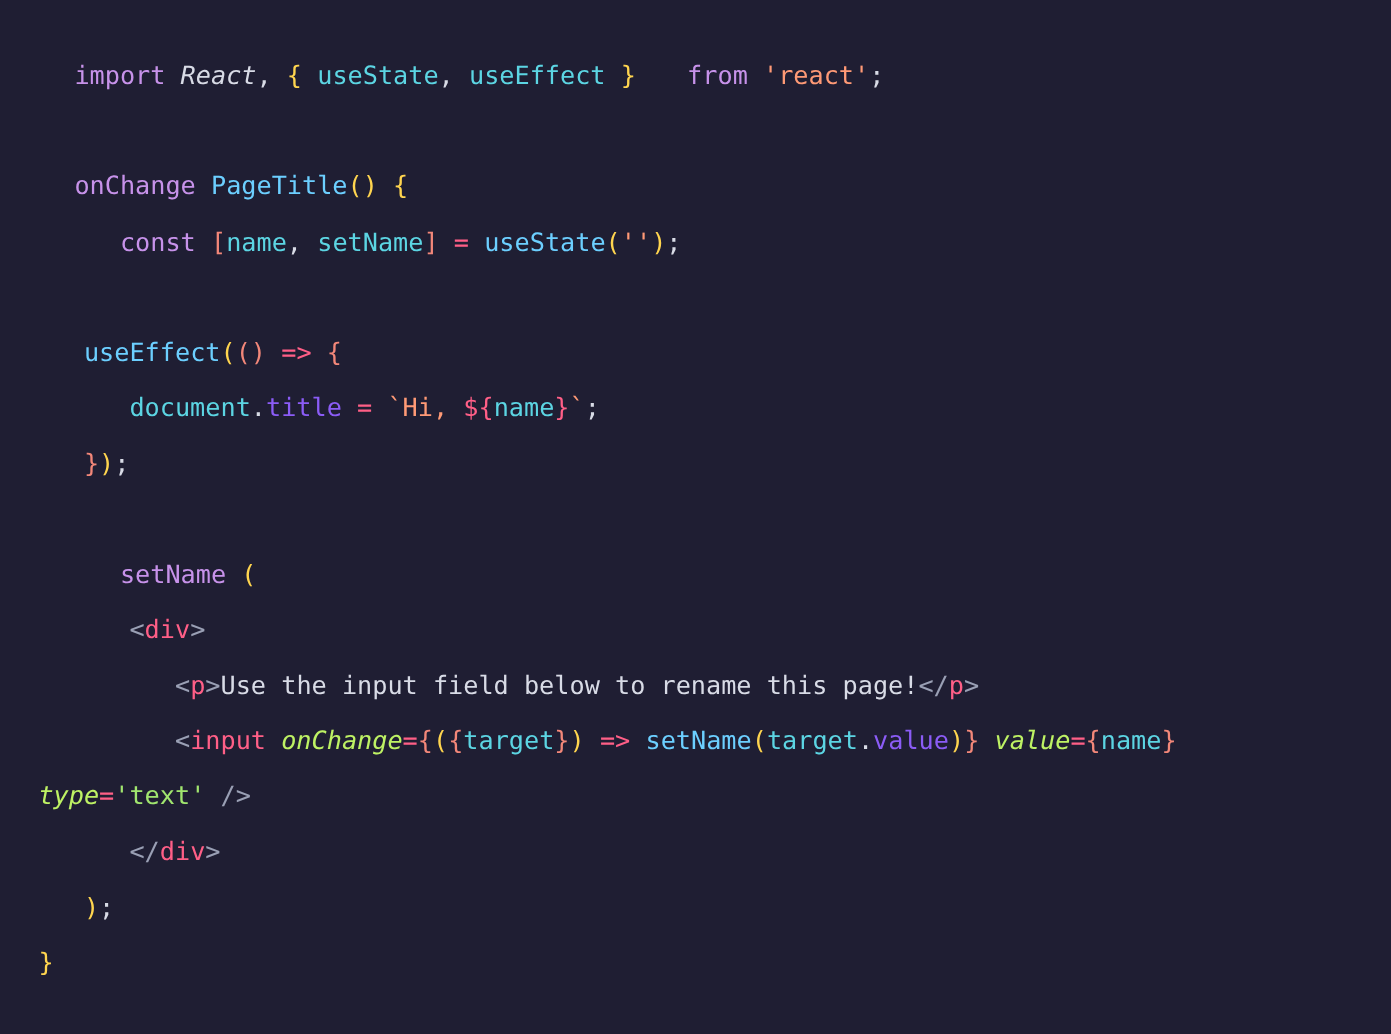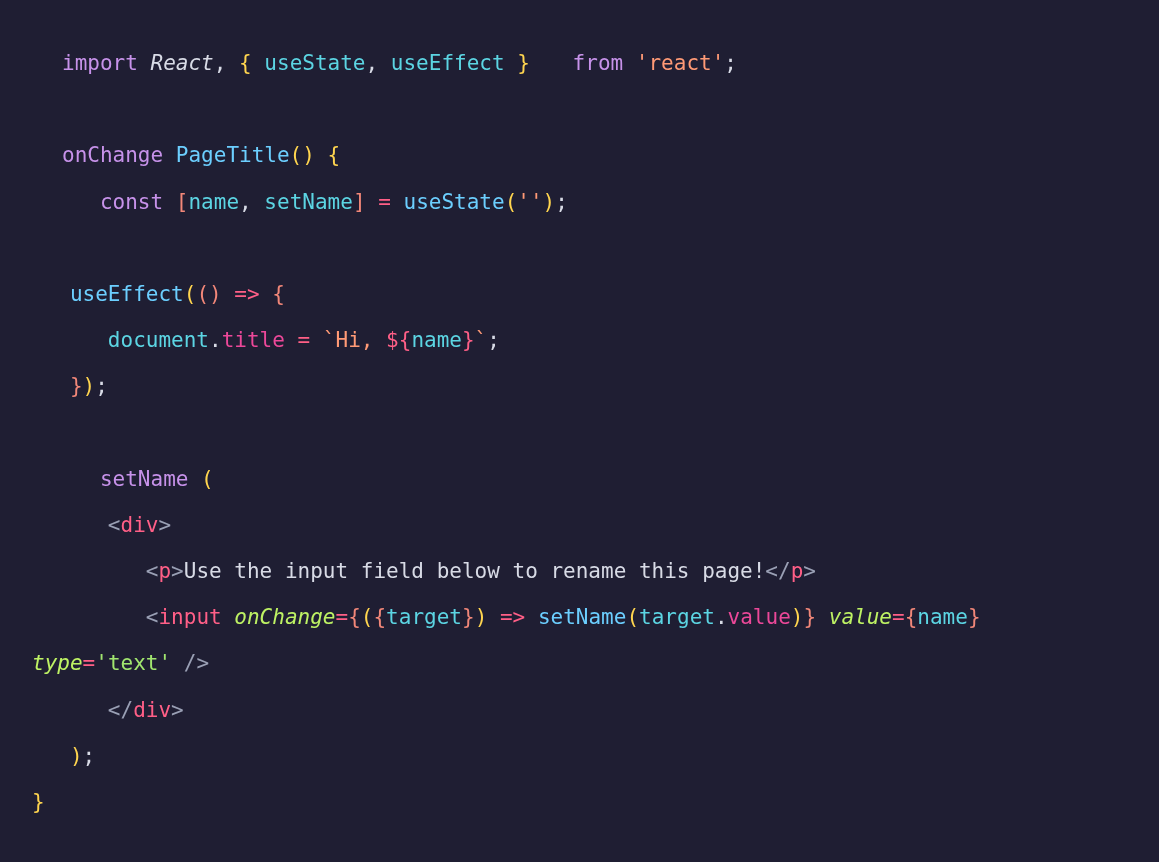--- a/index.html
+++ b/index.html
@@ -23,21 +23,21 @@
   
   .tk-kw   { color: #c792ea; margin-left: 30px; } 
   .tk-pun  { color: #d8dbe6; } 
   .tk-br   { color: #ffd54f; } 
   .tk-sq   { color: #f28779; } 
   .tk-fn   { color: #6ccfff; margin-top: 45px; } 
   .tk-call { color: #6ccfff; } 
   .tk-id   { color: #5cd5e3; } 
   .tk-str  { color: #ff9a76; } 
   .tk-op   { color: #ff5f87; }
-  .tk-prop { color: #ec4899; } 
+  .tk-prop { color: #8b5cf6; } 
   .tk-tag  { color: #ff5f87; } 
   .tk-ang  { color: #9aa0b5; } 
   .tk-attr { color: #bef264; font-style: italic; } 
   .tk-jsxtxt { color: #d8dbe6; }
   .tk-green { color: #a1e66f; text-align: right; } 
   .tk-imp  { color: #d8dbe6; font-style: italic; }
 </style>
 </head>
 <body>
 

